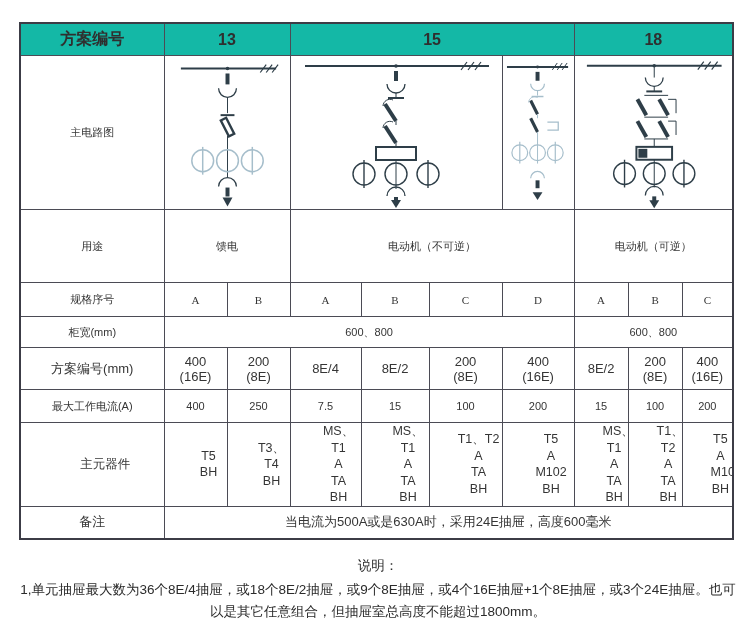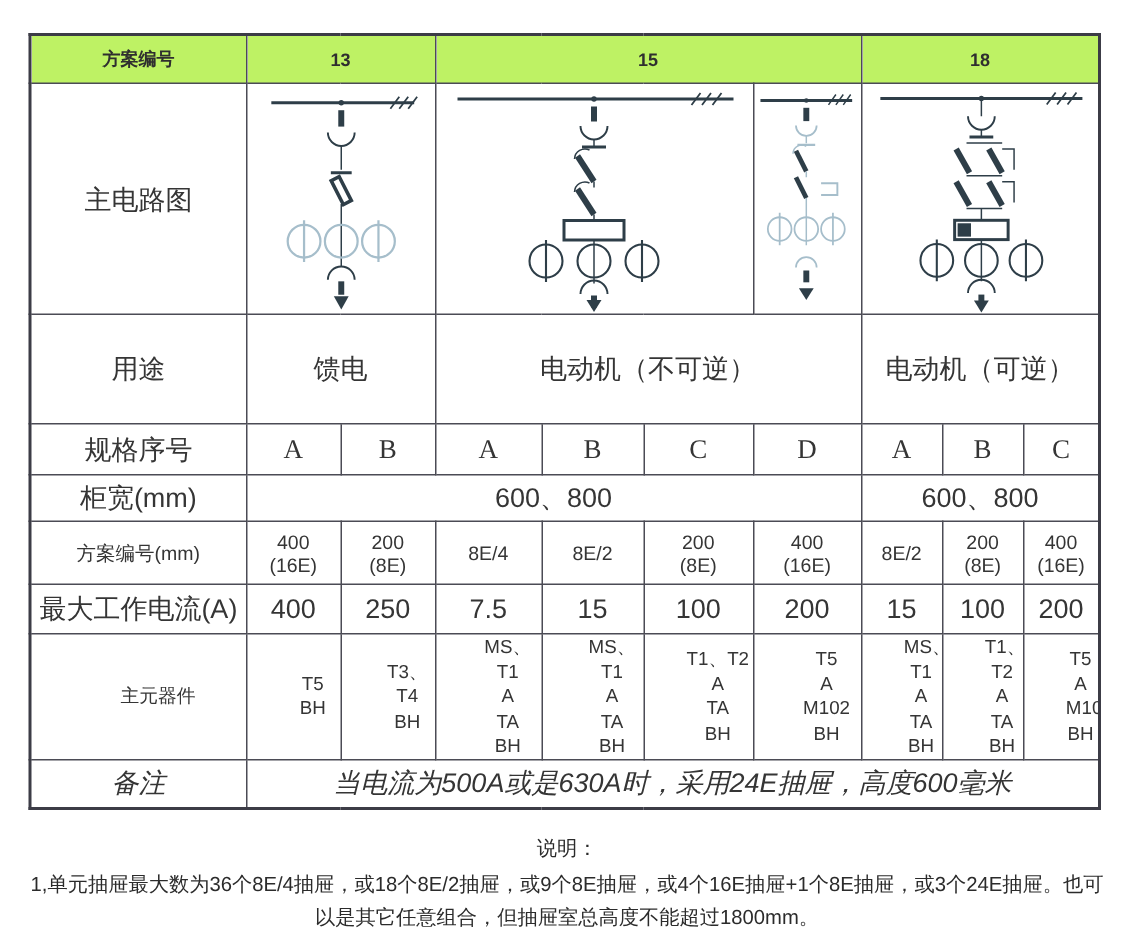--- a/index.html
+++ b/index.html
@@ -13,39 +13,39 @@
   table.spec{
     position:absolute;left:19px;top:22px;
     width:713px;
     border-collapse:collapse;table-layout:fixed;
     border:2px solid #3c3c46;
   }
   table.spec td{
     border:1px solid #4b4b55;
     text-align:center;vertical-align:middle;
     padding:0 2px;
-    font-size:18px;
+    font-size:11px;
     color:#353535;
     overflow:hidden;
   }
   tr.r-header td{
-    background:#bef264;
+    background:#14b8a6;
     font-weight:bold;
-    font-size:12px;
+    font-size:16px;
     height:31px;
     color:#2f2f2f;
   }
   tr.r-diagram td{height:153px;}
   tr.r-usage td{height:72px;}
   tr.r-spec td{height:33px;font-family:Liberation Serif, serif;}
   tr.r-width td{height:30px;}
   tr.r-cellheight td{height:41px;font-size:13px;}
   tr.r-current td{height:32px;}
   tr.r-components td{height:79px;font-size:12.5px;line-height:1.32;padding-left:28px;}
-  tr.r-remark td{height:31px;font-size:18px;font-style:italic;}
+  tr.r-remark td{height:31px;font-size:13px;}
   .ml{white-space:pre-line;}
   .diag-wrap{display:flex;align-items:center;justify-content:center;height:100%;}
   .notes{
     position:absolute;left:18px;top:555px;width:720px;
     font-size:13.5px;color:#2b2b2b;line-height:1.62;text-align:center;
   }
   .notes .nt{margin:0 0 2px 0;}
   .notes .nl{margin:0;}
 </style>
 </head>

